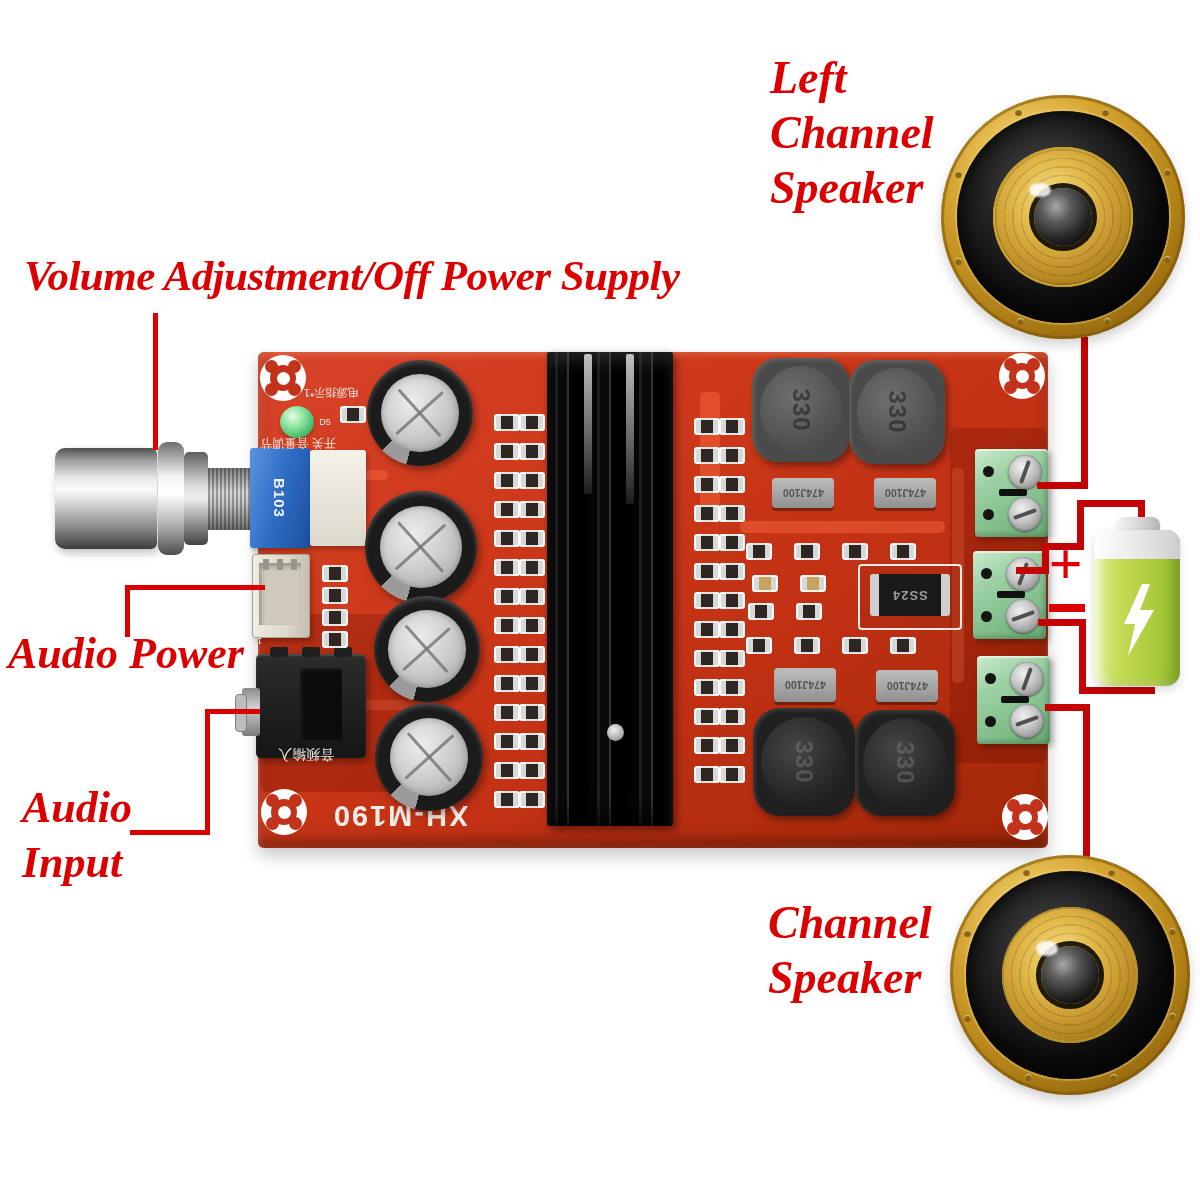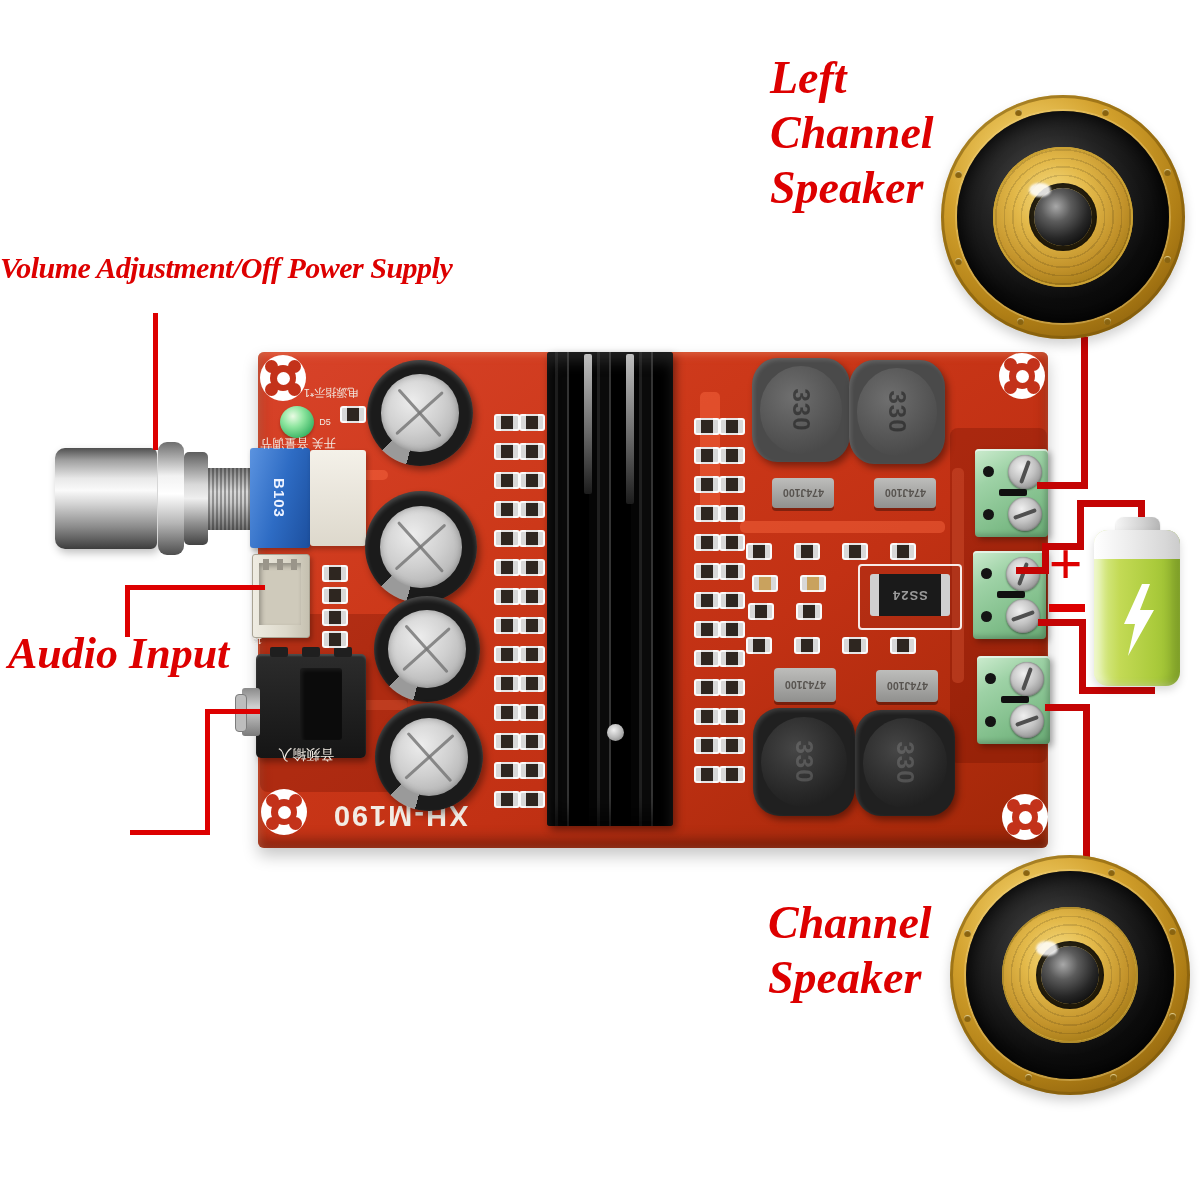--- a/index.html
+++ b/index.html
@@ -132,37 +132,41 @@
       box-shadow:inset 0 1px 1px rgba(255,240,180,.8);}
   .plus{position:absolute;left:1048px;top:534px;z-index:5;color:#dd0000;
       font:700 italic 60px/1 "Liberation Serif",serif;}
   .minus{position:absolute;left:1049px;top:604px;width:36px;height:8px;background:#dd0000;z-index:5;}
 </style>
 </head>
 <body>
 
 <div class="stage">
 
-  <div class="lbl" style="left:0;top:250px;font-size:30px;white-space:nowrap;letter-spacing:-0.5px;font-style:italic;">Volume Adjustment/Off Power Supply</div>
+  <div class="lbl" style="left:24px;top:250px;font-size:43px;white-space:nowrap;letter-spacing:-0.5px;font-style:italic;">Volume Adjustment/Off Power Supply</div>
 
   <div class="lbl" style="left:770px;top:50px;font-size:46px;">
     <span>Left</span>
     <span>Channel</span>
     <span>Speaker</span>
   </div>
 
   <div class="lbl" style="left:768px;top:895px;font-size:46px;">
     <span>Channel</span>
     <span>Speaker</span>
   </div>
 
   <div class="lbl" style="left:8px;top:628px;font-size:44px;">
-    <span>Audio Input</span>
-  </div>
-
+    <span>Audio Power</span>
+  </div>
+
+  <div class="lbl" style="left:22px;top:780px;font-size:44px;line-height:1.25;">
+    <span>Audio</span>
+    <span>Input</span>
+  </div>
 
   <div class="plus">+</div>
   <div class="minus"></div>
 
   <div class="board"></div>
   <div class="trace" style="left:700px;top:392px;width:20px;height:118px;"></div>
   <div class="trace" style="left:740px;top:521px;width:205px;height:12px;"></div>
   <div class="trace" style="left:952px;top:468px;width:12px;height:215px;"></div>
   <div class="trace" style="left:336px;top:470px;width:52px;height:10px;"></div>
   <div class="trace" style="left:338px;top:700px;width:70px;height:10px;"></div>

